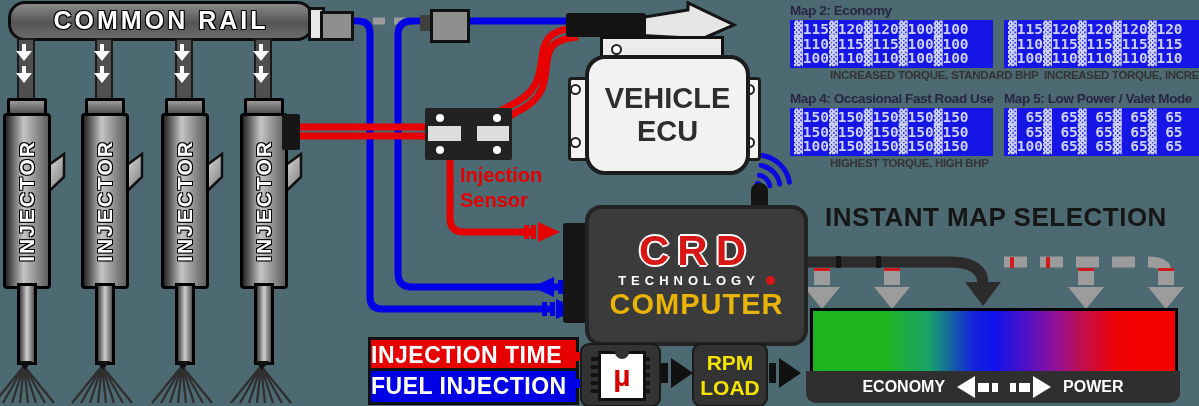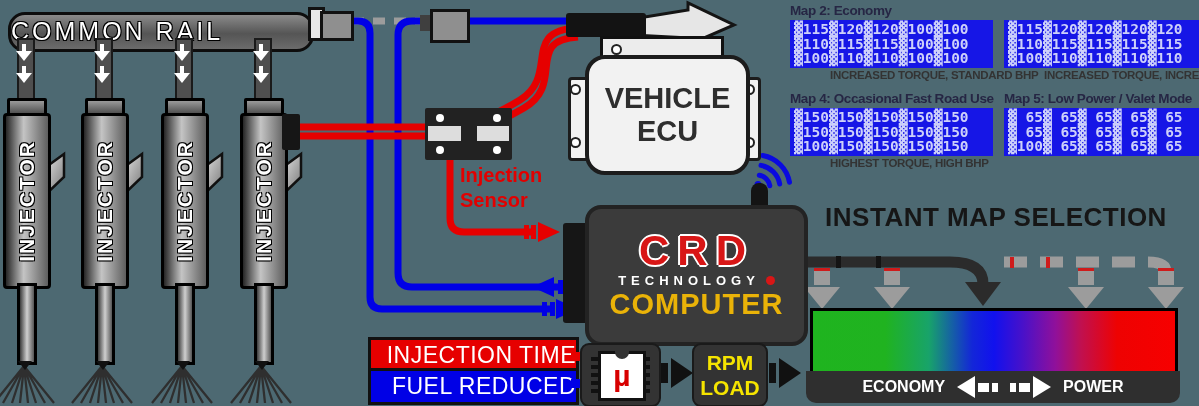--- a/index.html
+++ b/index.html
@@ -2,23 +2,23 @@
 <html><head>
 <meta charset="utf-8">
 <style>
   html,body{margin:0;padding:0;background:#222;}
   .stage{position:relative;width:1199px;height:406px;background:#4D6972;overflow:hidden;
          font-family:"Liberation Sans",sans-serif;}
   .abs{position:absolute;}
   svg.layer{position:absolute;left:0;top:0;width:1199px;height:406px;}
 
   
-  .rail{left:8px;top:12px;width:300px;height:34px;background:linear-gradient(180deg,#8a8a8a,#555 55%,#6b6b6b);
-        border:3px solid #0d0d0d;border-radius:17px;color:#fff;font-weight:normal;font-size:25px;
-        letter-spacing:3px;text-align:left;line-height:33px;
+  .rail{left:8px;top:1px;width:300px;height:34px;background:linear-gradient(180deg,#8a8a8a,#555 55%,#6b6b6b);
+        border:3px solid #0d0d0d;border-radius:17px;color:#fff;font-weight:bold;font-size:25px;
+        letter-spacing:3px;text-align:center;line-height:33px;
         text-shadow:1px 1px 0 #000,-1px -1px 0 #000,1px -1px 0 #000,-1px 1px 0 #000;}
   .railcap{left:308px;top:7px;width:11px;height:28px;background:#e8e8e8;border:3px solid #111;}
   .conn{background:#8f8f8f;border:3px solid #111;}
   .stem{top:38px;width:14px;height:62px;background:#4f4f4f;border:2px solid #1a1a1a;}
   .darr{width:16px;display:flex;flex-direction:column;align-items:center;}
   .darr .ds{width:4px;height:7px;background:#fff;}
   .darr .dt{width:0;height:0;border-left:8px solid transparent;border-right:8px solid transparent;border-top:10px solid #fff;}
   .cap{top:98px;width:34px;height:17px;background:linear-gradient(180deg,#9a9a9a,#333);border:3px solid #000;border-radius:2px;}
   .body{top:113px;width:42px;height:170px;background:linear-gradient(90deg,#262626,#c4c4c4 42%,#5e5e5e);
         border:3px solid #000;border-radius:4px;display:flex;align-items:center;justify-content:center;}
@@ -51,22 +51,22 @@
             display:flex;flex-direction:column;align-items:center;justify-content:center;}
   .brand{color:#d81616;font-weight:bold;font-size:42px;letter-spacing:8px;line-height:40px;
          text-shadow:2px 0 0 #fff,-2px 0 0 #fff,0 2px 0 #fff,0 -2px 0 #fff,1px 1px 0 #fff,-1px -1px 0 #fff;}
   .brandsub{display:flex;align-items:center;gap:6px;margin-top:2px;}
   .brandsub .t{color:#fff;font-weight:bold;font-size:13px;letter-spacing:5px;}
   .branddot{width:9px;height:9px;border-radius:50%;background:#d81616;}
   .comp-label{color:#eab308;font-weight:bold;font-size:29px;letter-spacing:1px;}
   .stub{width:22px;height:12px;background:#2e2e2e;top:334px;}
 
   
-  .iobox{left:368px;width:205px;height:31px;border:3px solid #111;color:#fff;font-weight:normal;font-size:23px;
-         text-align:right;line-height:30px;letter-spacing:0.5px;}
+  .iobox{left:368px;width:205px;height:31px;border:3px solid #111;color:#fff;font-weight:bold;font-size:23px;
+         text-align:left;line-height:30px;letter-spacing:0.5px;}
   .iotab{left:571px;width:16px;height:9px;}
   .chipbox{left:580px;top:343px;width:77px;height:60px;background:#333;border:2px solid #1a1a1a;border-radius:9px;}
   .chip{position:absolute;left:16px;top:6px;width:42px;height:44px;background:#fff;border:3px solid #111;
         display:flex;align-items:center;justify-content:center;}
   .chip .notch{position:absolute;left:50%;top:-3px;transform:translateX(-50%);width:14px;height:8px;background:#333;border-radius:0 0 7px 7px;}
   .chip .mu{color:#d80000;font-weight:bold;font-size:30px;line-height:30px;}
   .pins{position:absolute;top:12px;width:7px;height:36px;
         background:repeating-linear-gradient(180deg,#111 0 4px,transparent 4px 8px);}
   .rpmbox{left:692px;top:343px;width:72px;height:60px;background:#333;border:2px solid #1a1a1a;border-radius:9px;
           display:flex;flex-direction:column;align-items:center;justify-content:center;color:#f5e400;
@@ -291,21 +291,21 @@
   <div class="abs computer">
     <span class="brand">CRD</span>
     <div class="brandsub">
       <span class="t">TECHNOLOGY</span>
       <span class="branddot"></span>
     </div>
     <span class="comp-label">COMPUTER</span>
   </div>
 
   <div class="abs iobox" style="top:337px;background:#e60000;">INJECTION TIME</div>
-  <div class="abs iobox" style="top:368px;background:#0000e6;">FUEL REDUCED</div>
+  <div class="abs iobox" style="top:368px;background:#0000e6;">FUEL INJECTION</div>
   <div class="abs iotab" style="top:352px;background:#e60000;"></div>
   <div class="abs iotab" style="top:379px;background:#0000e6;"></div>
 
   <div class="abs chipbox">
     <div class="pins" style="left:9px;"></div>
     <div class="pins" style="right:9px;"></div>
     <div class="chip">
       <div class="notch"></div>
       <span class="mu">µ</span>
     </div>

